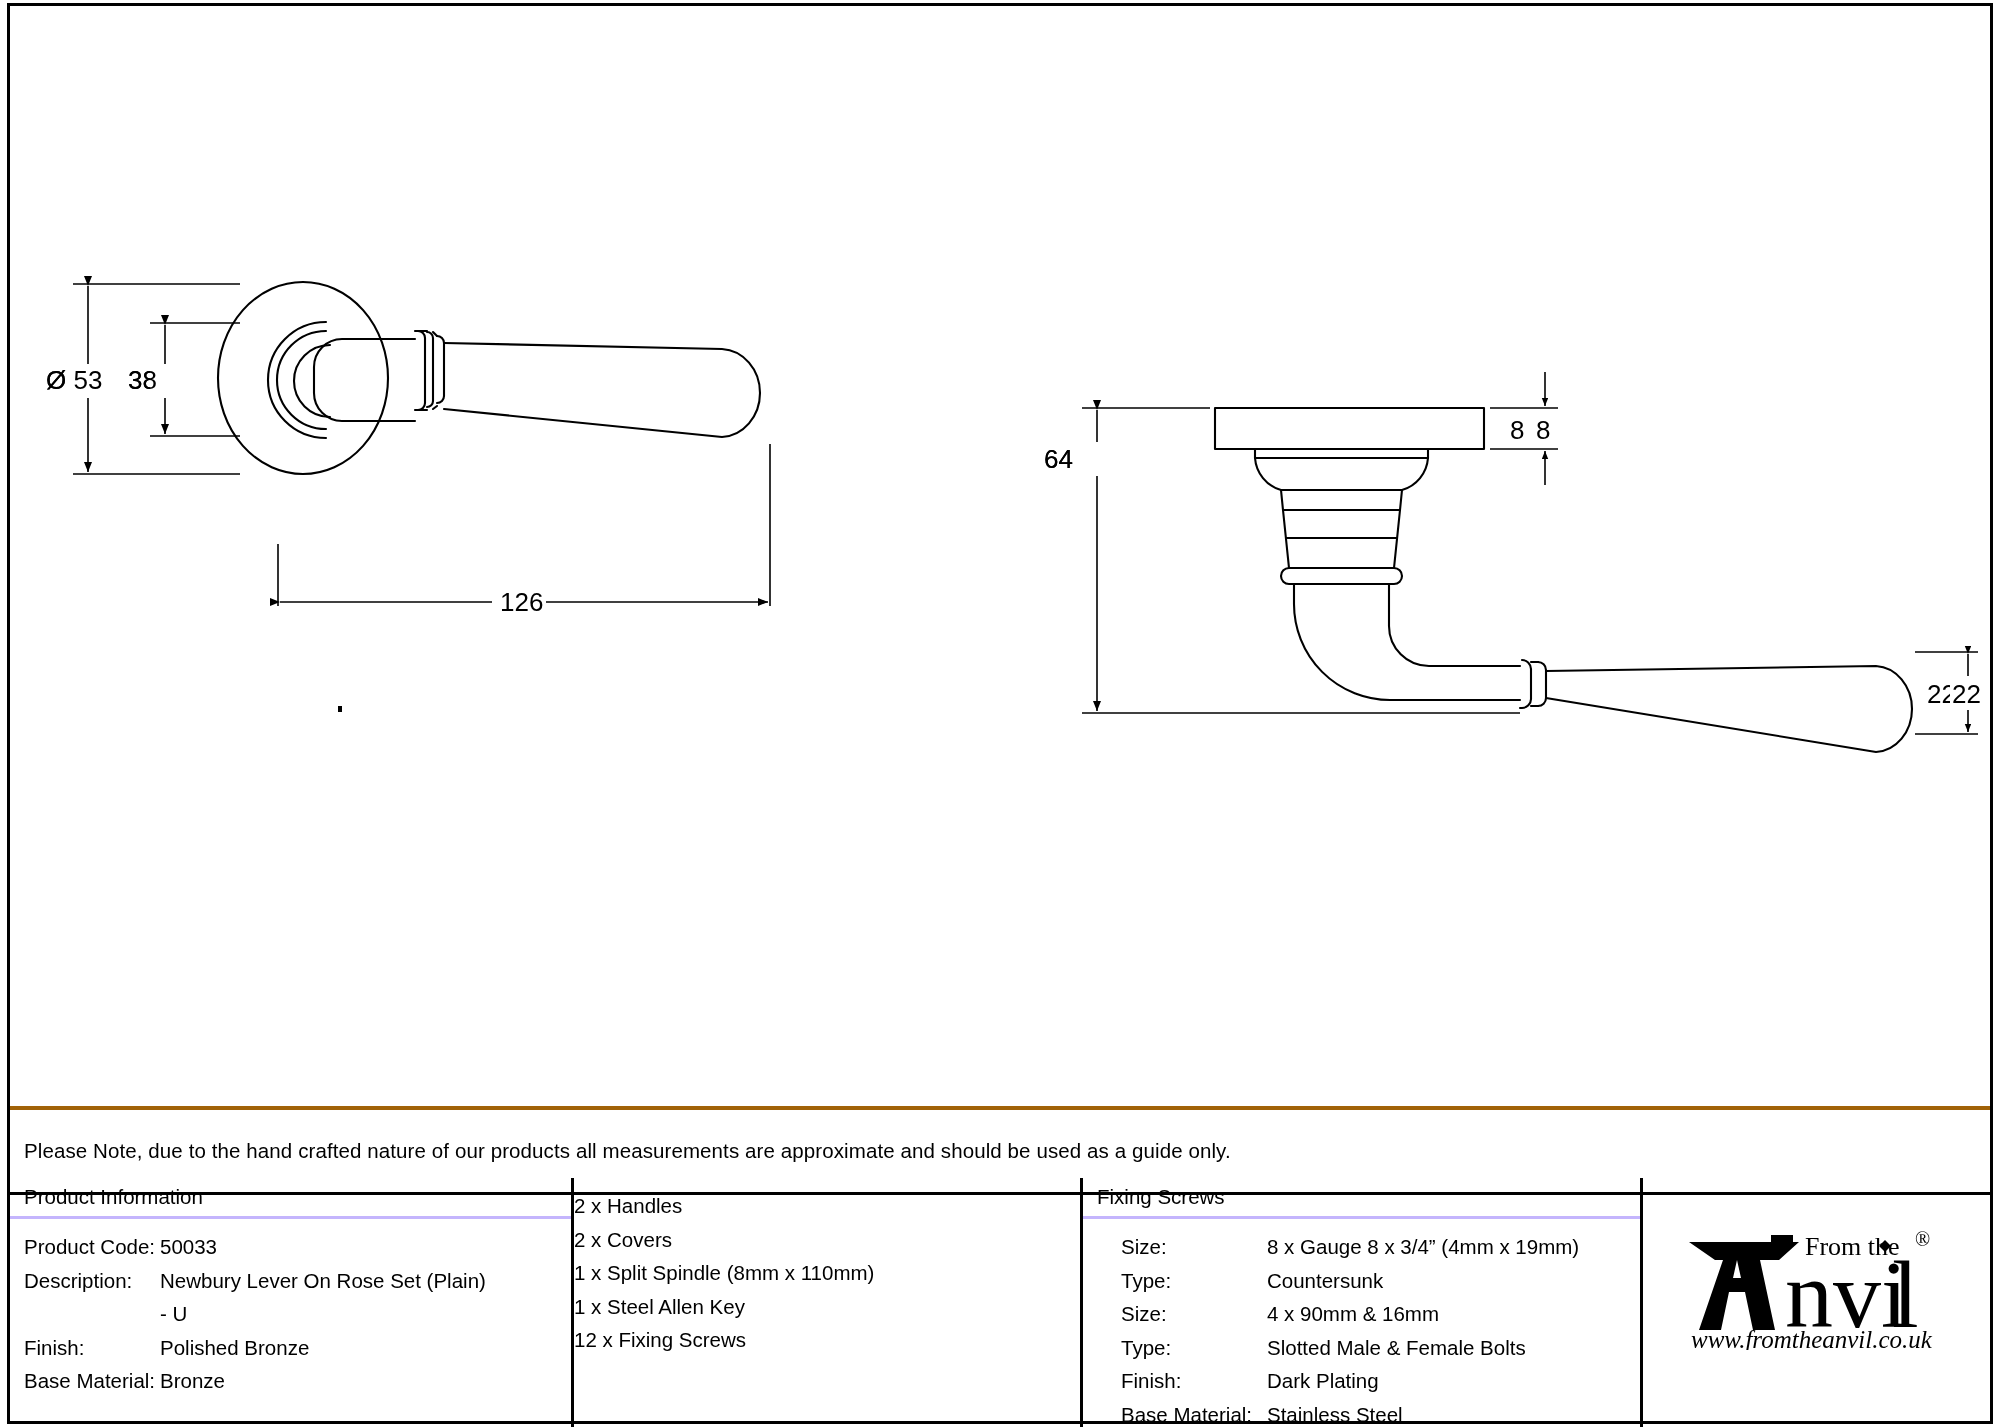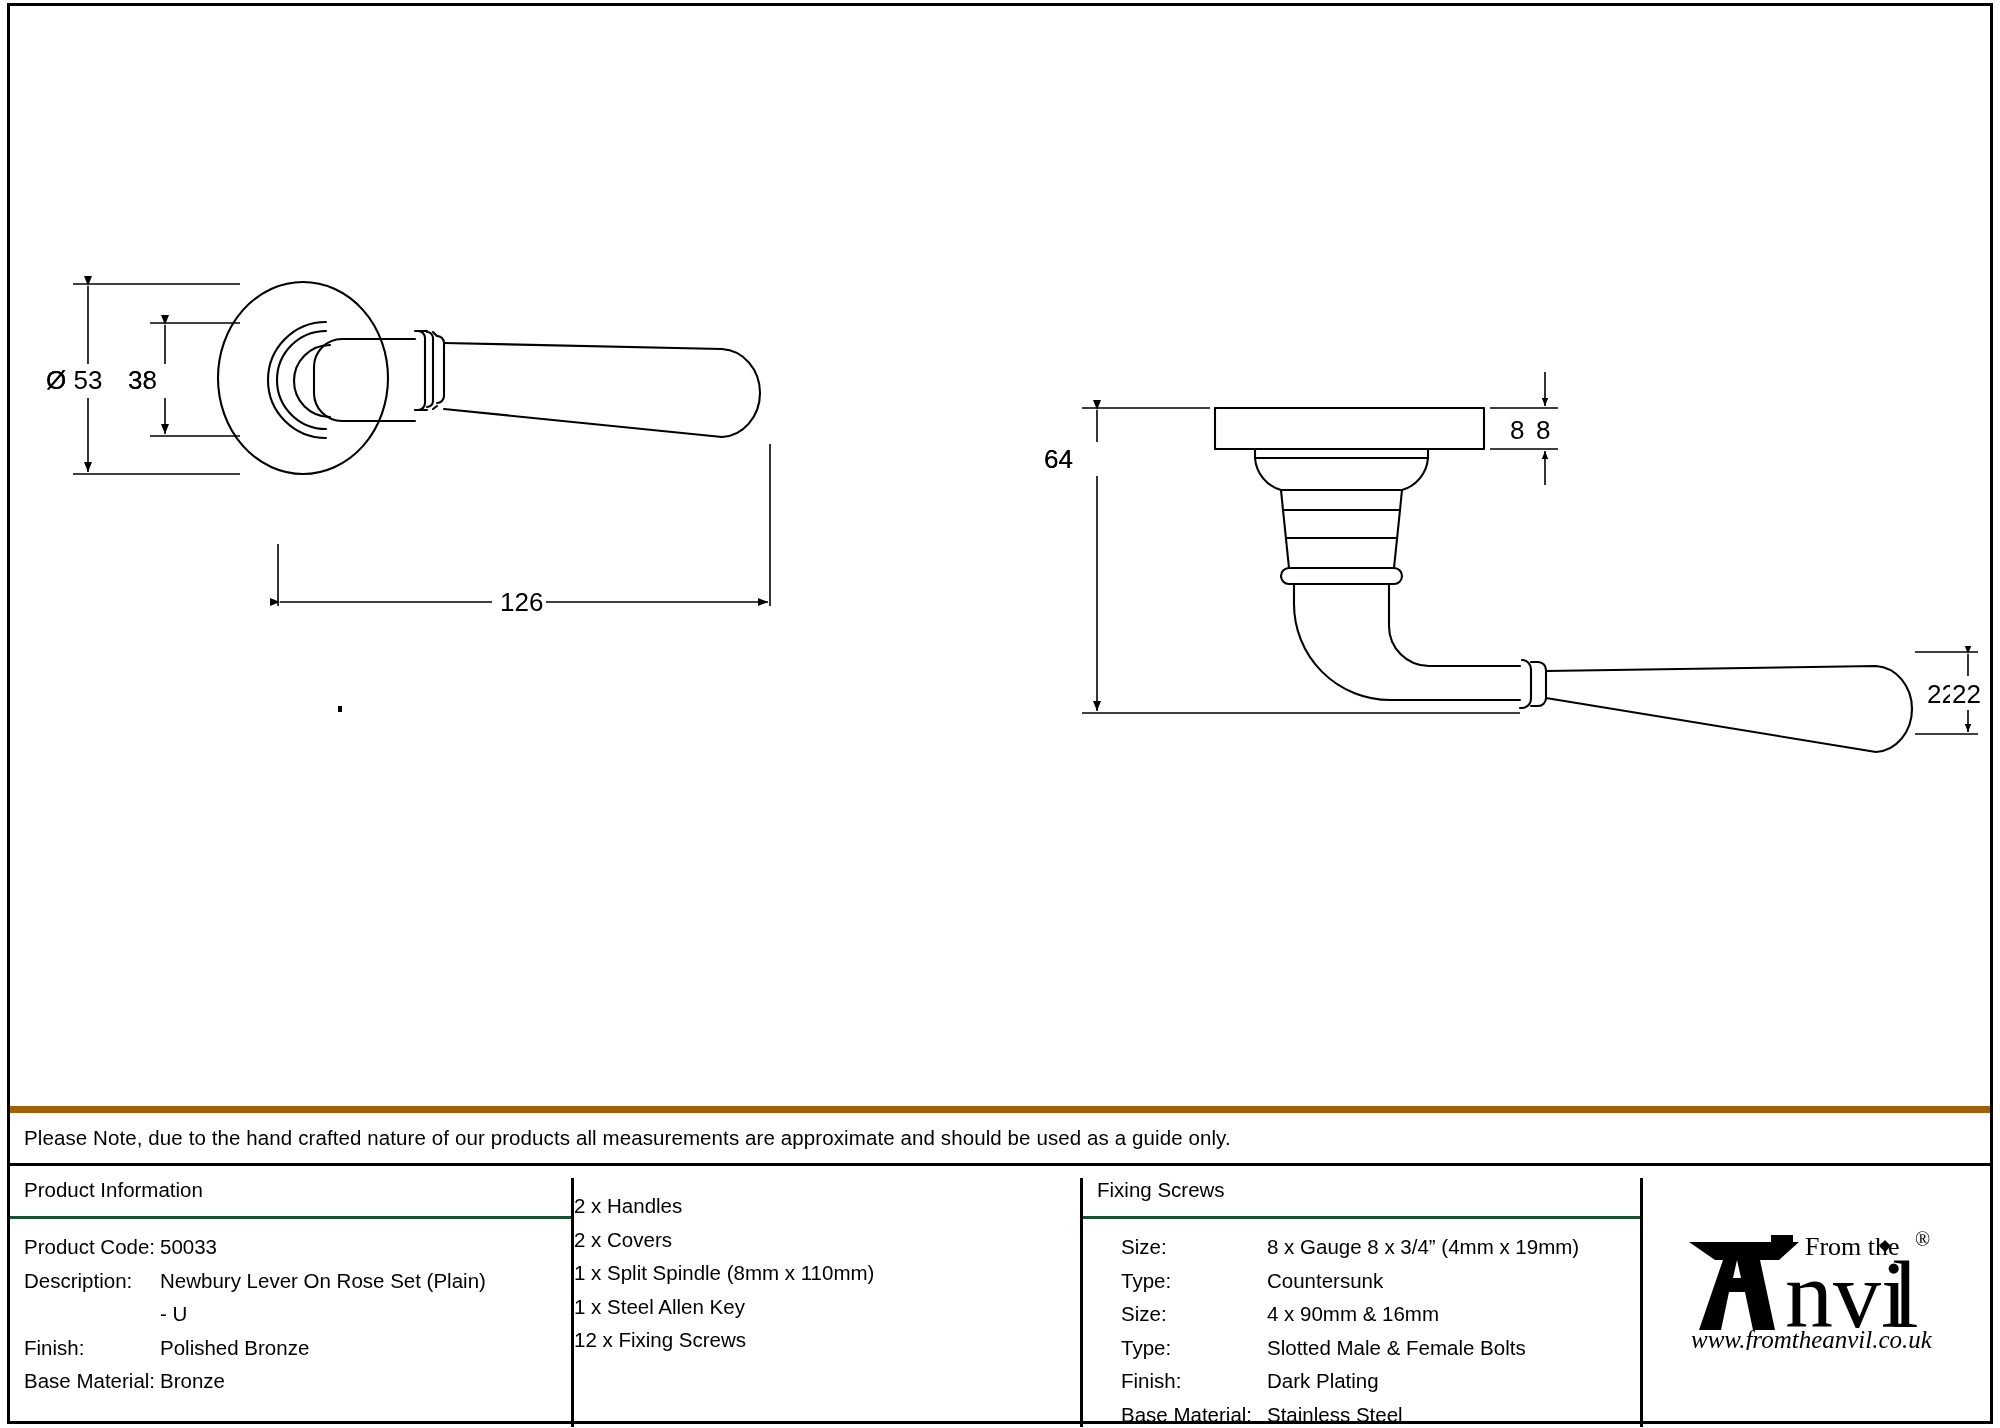--- a/index.html
+++ b/index.html
@@ -1,28 +1,28 @@
 <!DOCTYPE html>
 <html><head>
 <meta charset="utf-8">
 <style>
   html,body{margin:0;padding:0;background:#fff;}
   body{width:2000px;height:1428px;font-family:"Liberation Sans",sans-serif;color:#000;overflow:hidden;}
   .sheet{position:absolute;left:7px;top:3px;width:1986px;height:1421px;box-sizing:border-box;border:3px solid #000;background:#fff;}
   .drawing-area{position:absolute;left:0;top:0;width:1980px;height:1100px;}
   svg{display:block;}
-  .note-row{position:absolute;left:0;top:1100px;width:1980px;height:60px;box-sizing:border-box;border-top:7px solid #a16207;border-bottom:3px solid #000;display:flex;align-items:center;}
+  .note-row{position:absolute;left:0;top:1100px;width:1980px;height:89px;box-sizing:border-box;border-top:4px solid #a16207;border-bottom:3px solid #000;display:flex;align-items:center;}
   .note-text{font-size:20.5px;padding-left:14px;letter-spacing:0.1px;white-space:nowrap;}
   .table-wrap{position:absolute;left:0;top:1172px;width:1980px;height:249px;display:flex;}
   .col{box-sizing:border-box;position:relative;}
   .col-prod{width:564px;border-right:3px solid #000;}
   .col-pack{width:509px;border-right:3px solid #000;}
   .col-fix{width:560px;border-right:3px solid #000;}
   .col-logo{flex:1 1 auto;}
-  .col-head{height:41px;box-sizing:border-box;border-bottom:3px solid #14532d;display:flex;}
+  .col-head{height:41px;box-sizing:border-box;border-bottom:3px solid #c4b5fd;display:flex;align-items:center;}
   .col-head span{font-size:20.5px;padding-left:14px;}
   .col-body{padding-top:11px;}
   .kv{display:flex;font-size:20.5px;line-height:33.5px;}
   .kv .k{width:150px;padding-left:14px;box-sizing:border-box;white-space:nowrap;}
   .kv .v{white-space:nowrap;}
   .kv.cont .k{visibility:hidden;}
   .fix .k{width:160px;margin-left:24px;}
   .li{font-size:20.5px;line-height:33.5px;white-space:nowrap;}
   .logo-box{position:absolute;left:44px;top:44px;width:262px;height:128px;}
   .logo-box svg{position:absolute;left:0;top:0;}

